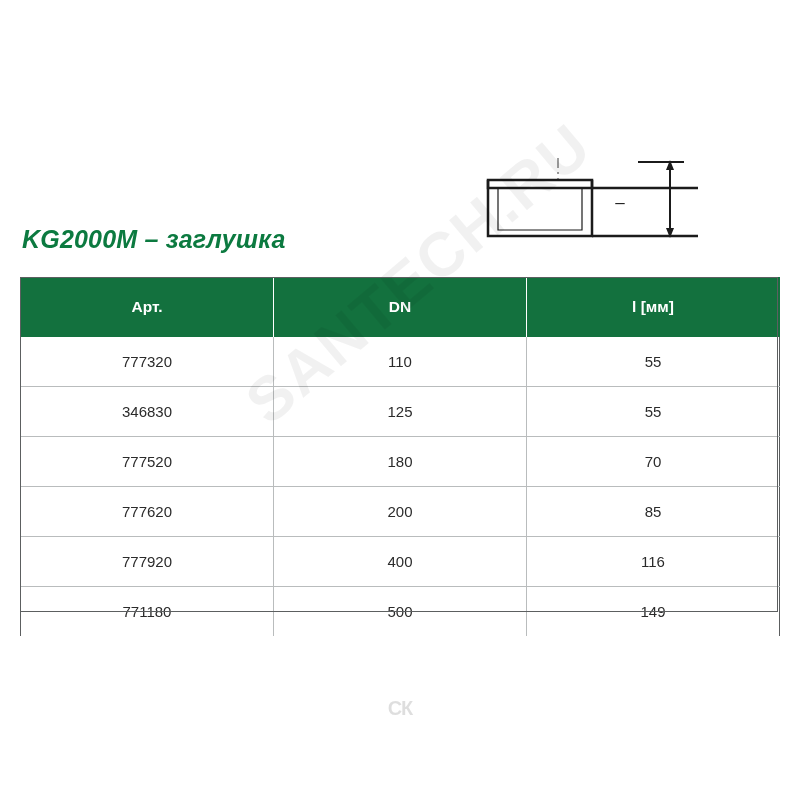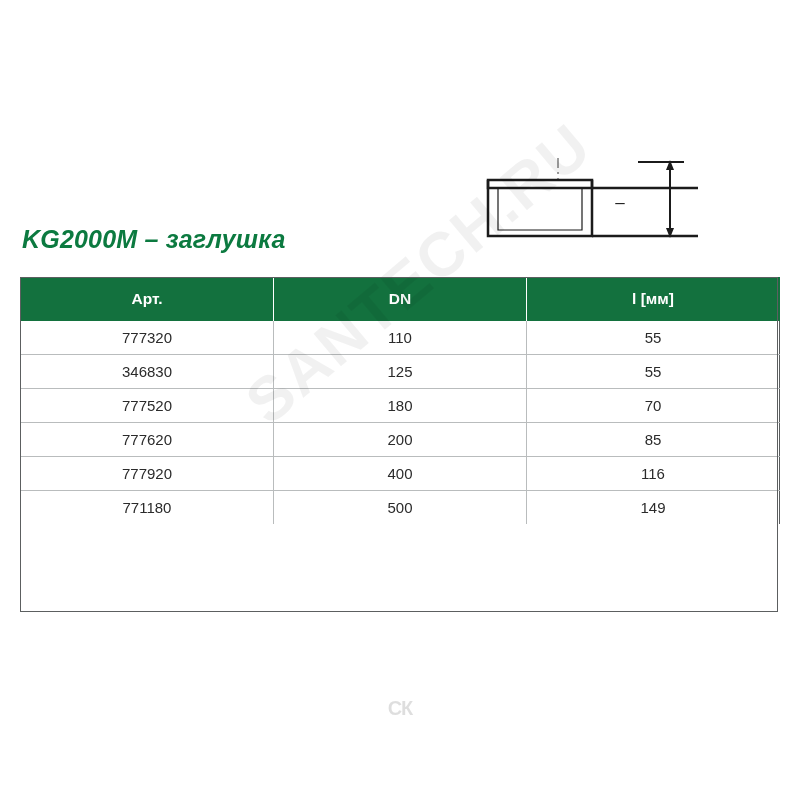--- a/index.html
+++ b/index.html
@@ -101,21 +101,21 @@
   }
   table.spec th,
   table.spec td {
     text-align: center;
     font-size: 15px;
     color: #2b2b2b;
     border-left: 1px solid #b9bcbd;
     border-right: 1px solid #b9bcbd;
     border-bottom: 1px solid #b9bcbd;
     height: 33px;
-    padding: 0;
+    padding: 8px;
     background: transparent;
   }
   table.spec thead th {
     background: #13713e;
     color: #ffffff;
     font-weight: bold;
     font-size: 15.5px;
     height: 44px;
     border-left: 1px solid #13713e;
     border-right: 1px solid #ffffff;

